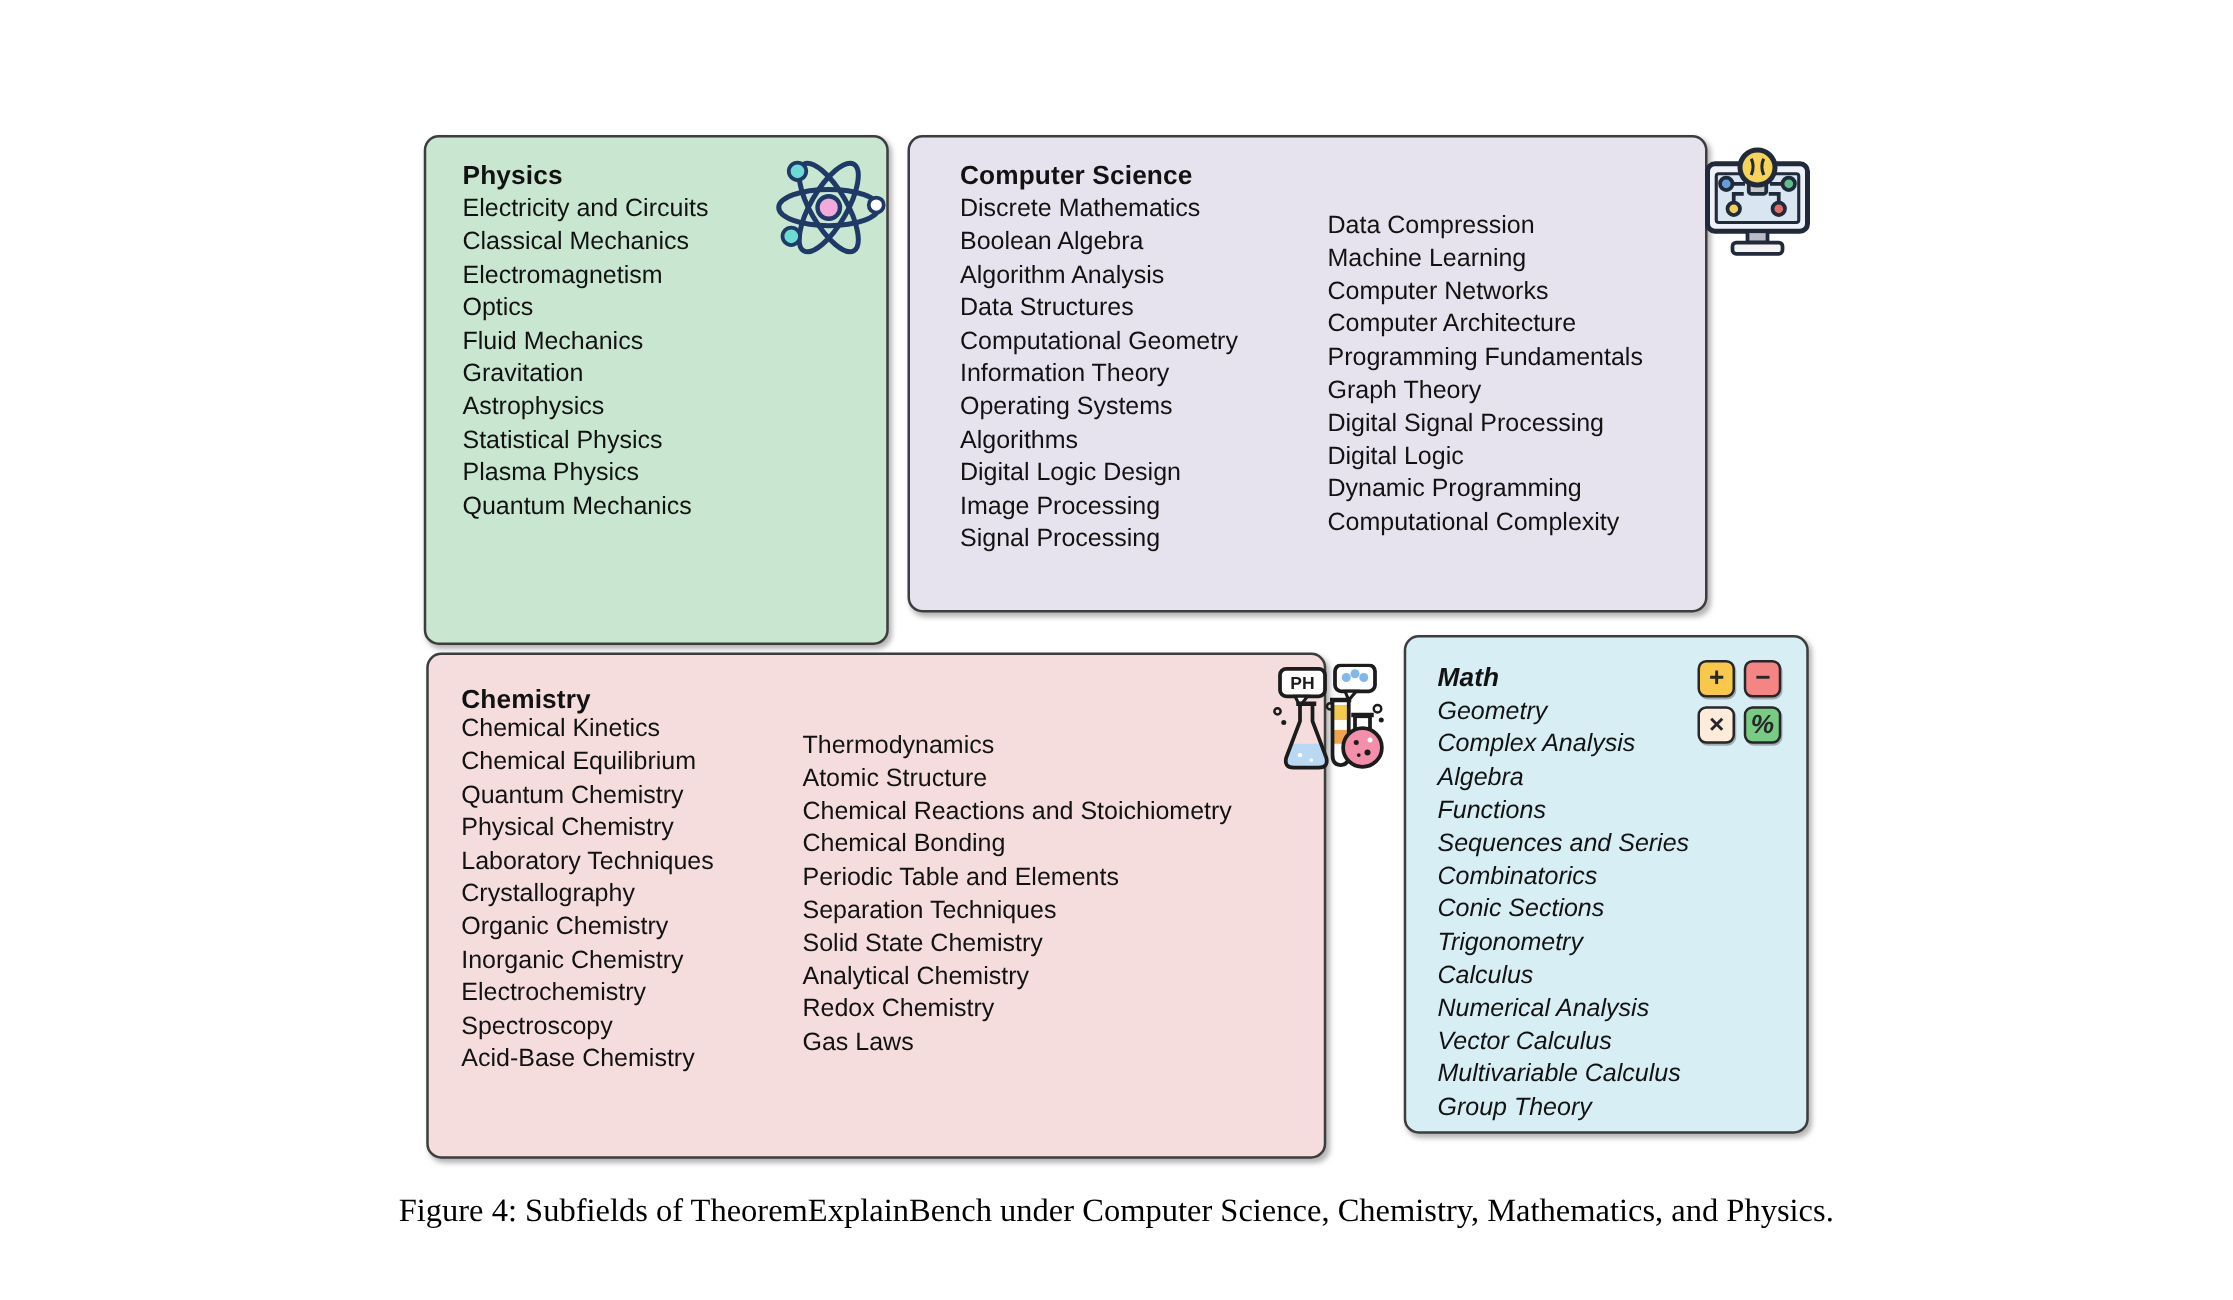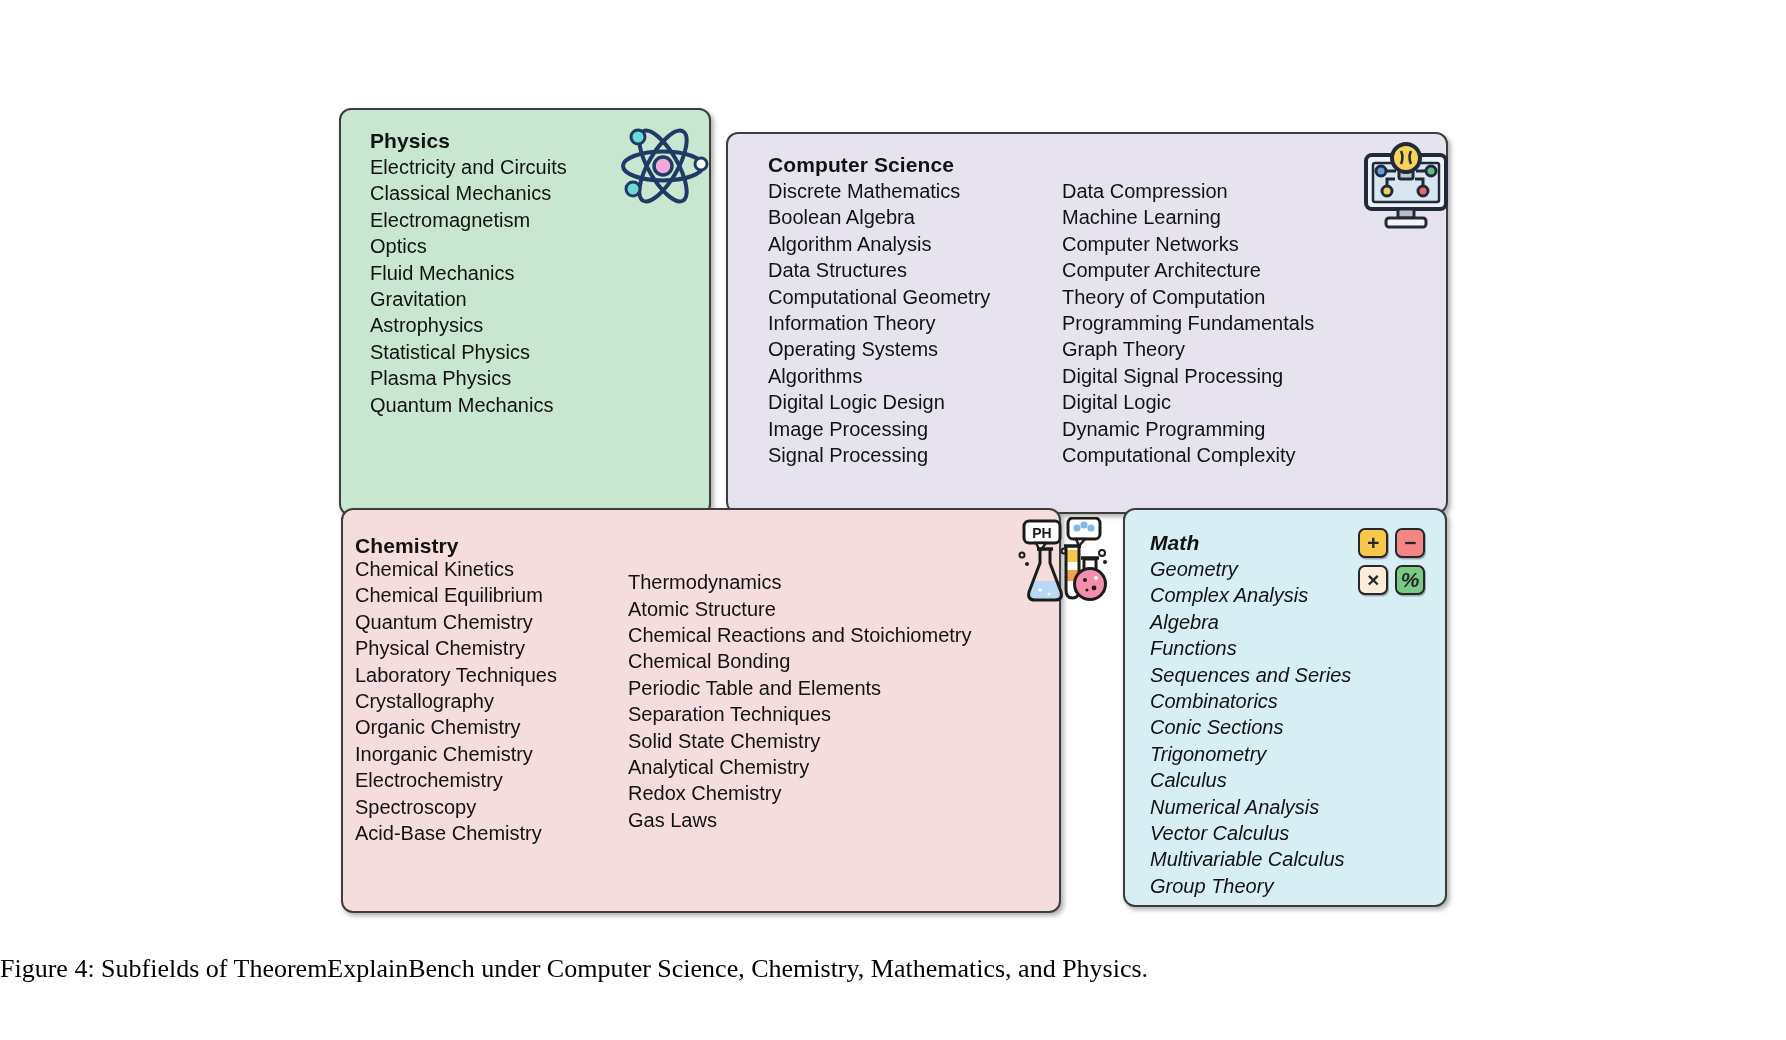--- a/index.html
+++ b/index.html
@@ -8,22 +8,22 @@
     --op_plus:#f7c84a; --op_minus:#f58585; --op_times:#fcecd9; --op_percent:#79cb84;
   }
   * { margin:0; padding:0; box-sizing:border-box; }
   html,body { width:1786px; height:1040px; background:#ffffff; overflow:hidden;
     font-family:"Liberation Sans", sans-serif; color:var(--text); }
   .page { position:relative; width:1786px; height:1040px; background:#ffffff; }
 
   .box { position:absolute; border:2px solid var(--box_border); border-radius:12px;
     box-shadow:2.5px 3px 4px rgba(110,110,110,.5); }
   #physics-box   { left:339px;  top:108px; width:372px; height:408px; background:var(--physics_bg);   padding:18px 8px 0 29px; }
-  #cs-box        { left:726px;  top:108px; width:722px; height:382px; background:var(--cs_bg);        padding:18px 8px 16px 40px;margin-top:24px; }
-  #chemistry-box { left:341px;  top:508px; width:720px; height:405px; background:var(--chemistry_bg); padding:26px 8px 0 12px; }
+  #cs-box        { left:726px;  top:108px; width:640px; height:382px; background:var(--cs_bg);        padding:18px 8px 16px 40px; }
+  #chemistry-box { left:341px;  top:522px; width:720px; height:405px; background:var(--chemistry_bg); padding:26px 8px 0 26px; }
   #math-box      { left:1123px; top:508px; width:324px; height:399px; background:var(--math_bg);      padding:20px 8px 0 25px;font-style:italic; }
 
   .box-title { font-size:21px; font-weight:bold; line-height:26px; letter-spacing:.1px; }
   #chemistry-box .box-title { line-height:20px; }
   .subfield-list { list-style:none; }
   .subfield-list li { font-size:20px; line-height:26.4px; white-space:nowrap; }
   .cols { display:flex; align-items:center; }
   #cs-box .col1 { flex:0 0 294px; }
   #chemistry-box .col1 { flex:0 0 273px; }
   .col2 { flex:1 1 auto; }
@@ -36,21 +36,21 @@
   .math-ops { position:absolute; left:233px; top:18px; display:grid;
     grid-template-columns:repeat(2,30px); grid-auto-rows:30px; gap:7px; }
   .op-cell { border:2.5px solid #26262b; border-radius:7px; display:flex;
     align-items:center; justify-content:center; font-size:21px; font-weight:bold;
     color:#26262b; box-shadow:1px 1.5px 0 rgba(90,90,90,.45); }
   .op-plus    { background:var(--op_plus); }
   .op-minus   { background:var(--op_minus); }
   .op-times   { background:var(--op_times); }
   .op-percent { background:var(--op_percent); }
 
-  #figure-caption { position:absolute; left:0; right:0; top:953px; 
+  #figure-caption { position:absolute; left:0; right:0; top:953px; text-align:center;
     font-family:"Liberation Serif", serif; font-size:26px; line-height:32px; color:#000; }
 </style>
 </head>
 <body>
 
 <div class="page">
 
   <div class="box" id="physics-box">
     <div class="box-title">Physics</div>
     <ul class="subfield-list">
@@ -94,21 +94,20 @@
           <li>Algorithms</li>
           <li>Digital Logic Design</li>
           <li>Image Processing</li>
           <li>Signal Processing</li>
         </ul>
       <ul class="subfield-list col2">
           <li>Data Compression</li>
           <li>Machine Learning</li>
           <li>Computer Networks</li>
           <li>Computer Architecture</li>
-          <li>Theory of Computation</li>
           <li>Programming Fundamentals</li>
           <li>Graph Theory</li>
           <li>Digital Signal Processing</li>
           <li>Digital Logic</li>
           <li>Dynamic Programming</li>
           <li>Computational Complexity</li>
         </ul>
     </div>
     <div class="corner-icon" id="monitor-icon-wrap">
       <svg width="88" height="92" viewBox="0 0 88 92">

